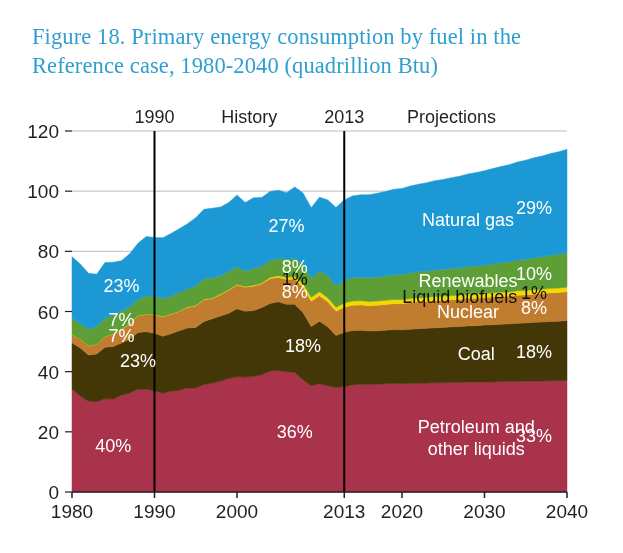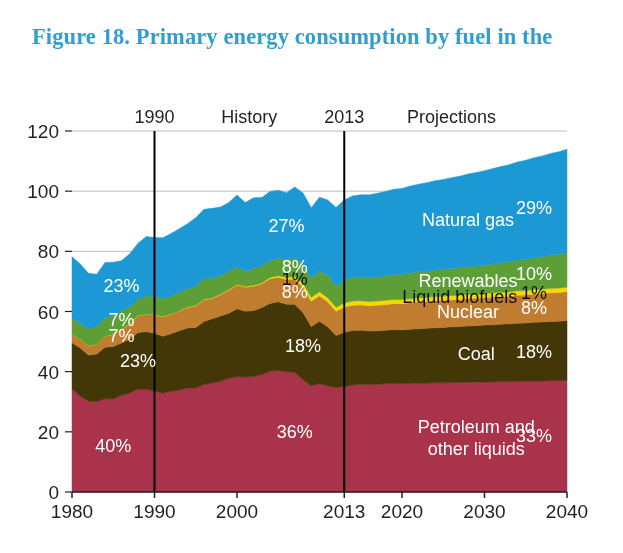--- a/index.html
+++ b/index.html
@@ -6,41 +6,42 @@
   body{
     width:623px;height:553px;background:#ffffff;
     font-family:"Liberation Sans",sans-serif;
     overflow:hidden;position:relative;
   }
   #figure{position:relative;width:623px;height:553px;}
   #title{
     position:absolute;left:32px;top:22px;width:560px;
     color:#2f9fd0;
     font-family:"Liberation Serif",serif;
-    font-weight:bold;font-size:22.5px;line-height:29px;
+    font-weight:normal;font-size:22.5px;line-height:29px;
     letter-spacing:0.1px;
   }
   #title .line{display:block;}
   #plot{position:absolute;left:0;top:0;width:623px;height:553px;}
   svg{display:block;}
   text{font-family:"Liberation Sans",sans-serif;}
   .axis-label{font-size:19px;fill:#231f20;}
   .era-label{font-size:18px;fill:#231f20;}
   .series-label{font-size:18px;fill:#ffffff;}
   .series-label.dark{fill:#111111;}
   .pct-label{font-size:18px;fill:#ffffff;}
   .pct-label.dark{fill:#111111;}
 </style>
 </head>
 <body>
 
 <div id="figure">
 
   <div id="title" style="color: rgb(47, 159, 208);">
     <span class="line">Figure 18. Primary energy consumption by fuel in the</span>
+    <span class="line">Reference case, 1980-2040 (quadrillion Btu)</span>
   </div>
 
   <svg id="plot" width="623" height="553" viewBox="0 0 623 553">
     <g id="gridlines">
         <line x1="72" x2="567" y1="431.8333333333333" y2="431.8333333333333" stroke="#bdbdbd" stroke-width="1"></line>
         <line x1="72" x2="567" y1="371.6666666666667" y2="371.6666666666667" stroke="#bdbdbd" stroke-width="1"></line>
         <line x1="72" x2="567" y1="311.5" y2="311.5" stroke="#bdbdbd" stroke-width="1"></line>
         <line x1="72" x2="567" y1="251.33333333333334" y2="251.33333333333334" stroke="#bdbdbd" stroke-width="1"></line>
         <line x1="72" x2="567" y1="191.16666666666663" y2="191.16666666666663" stroke="#bdbdbd" stroke-width="1"></line>
         <line x1="72" x2="567" y1="131" y2="131" stroke="#bdbdbd" stroke-width="1"></line>

